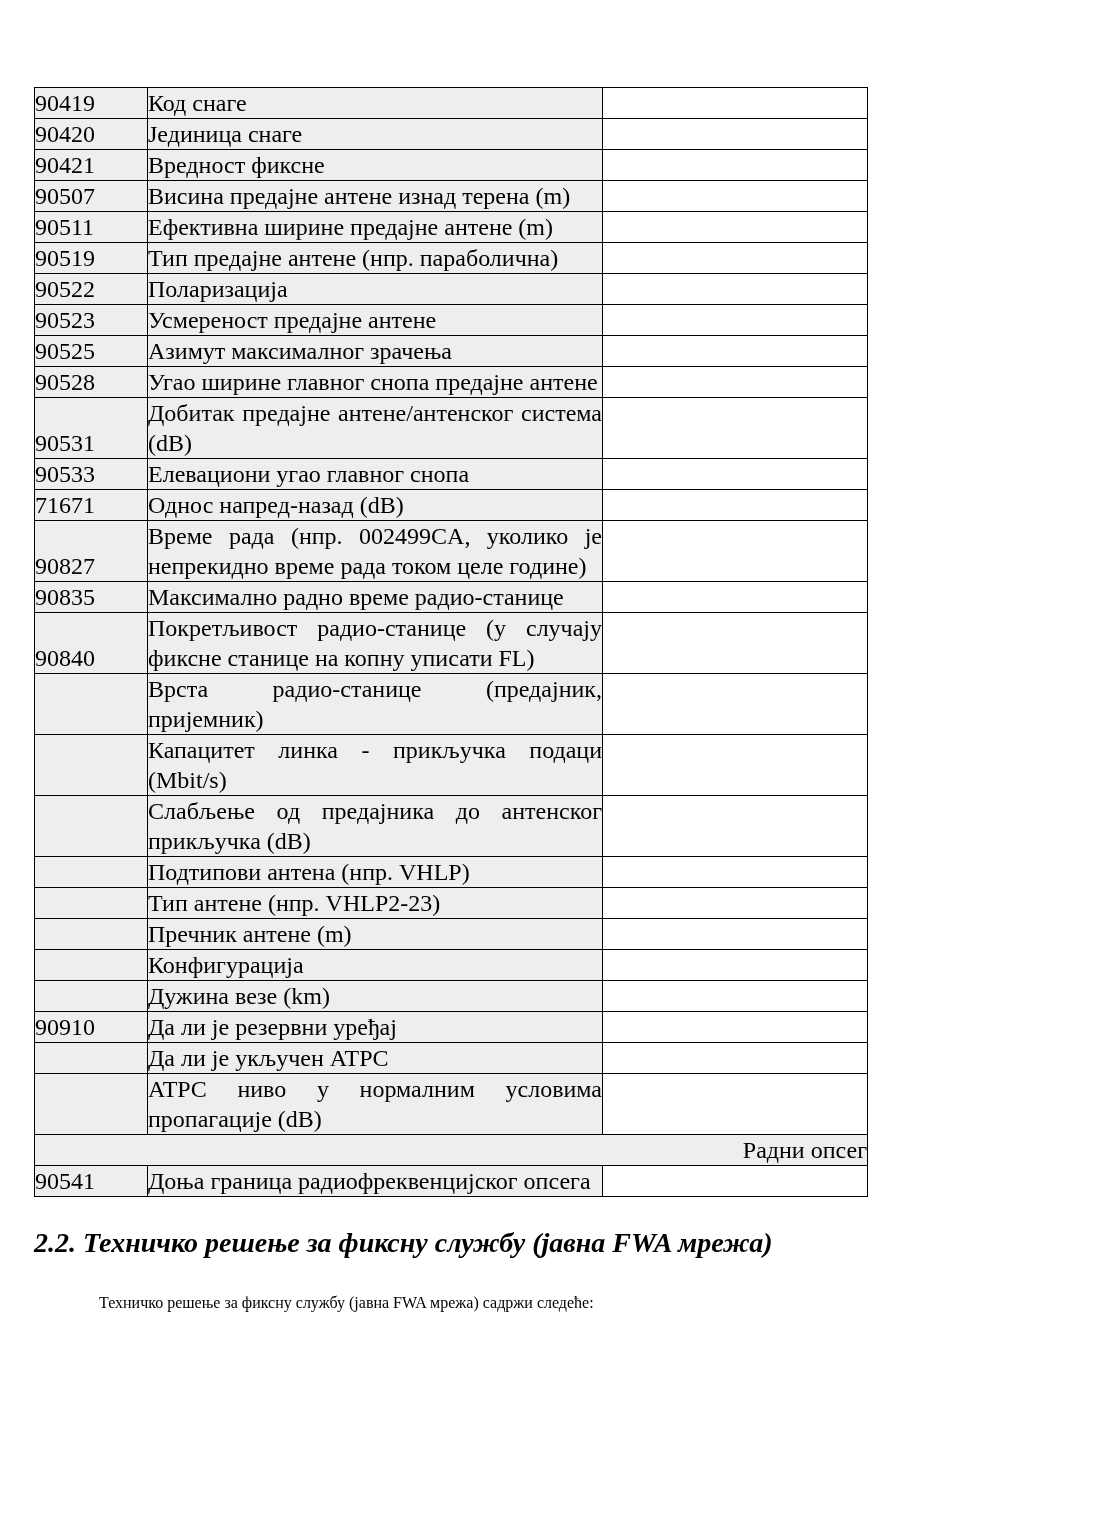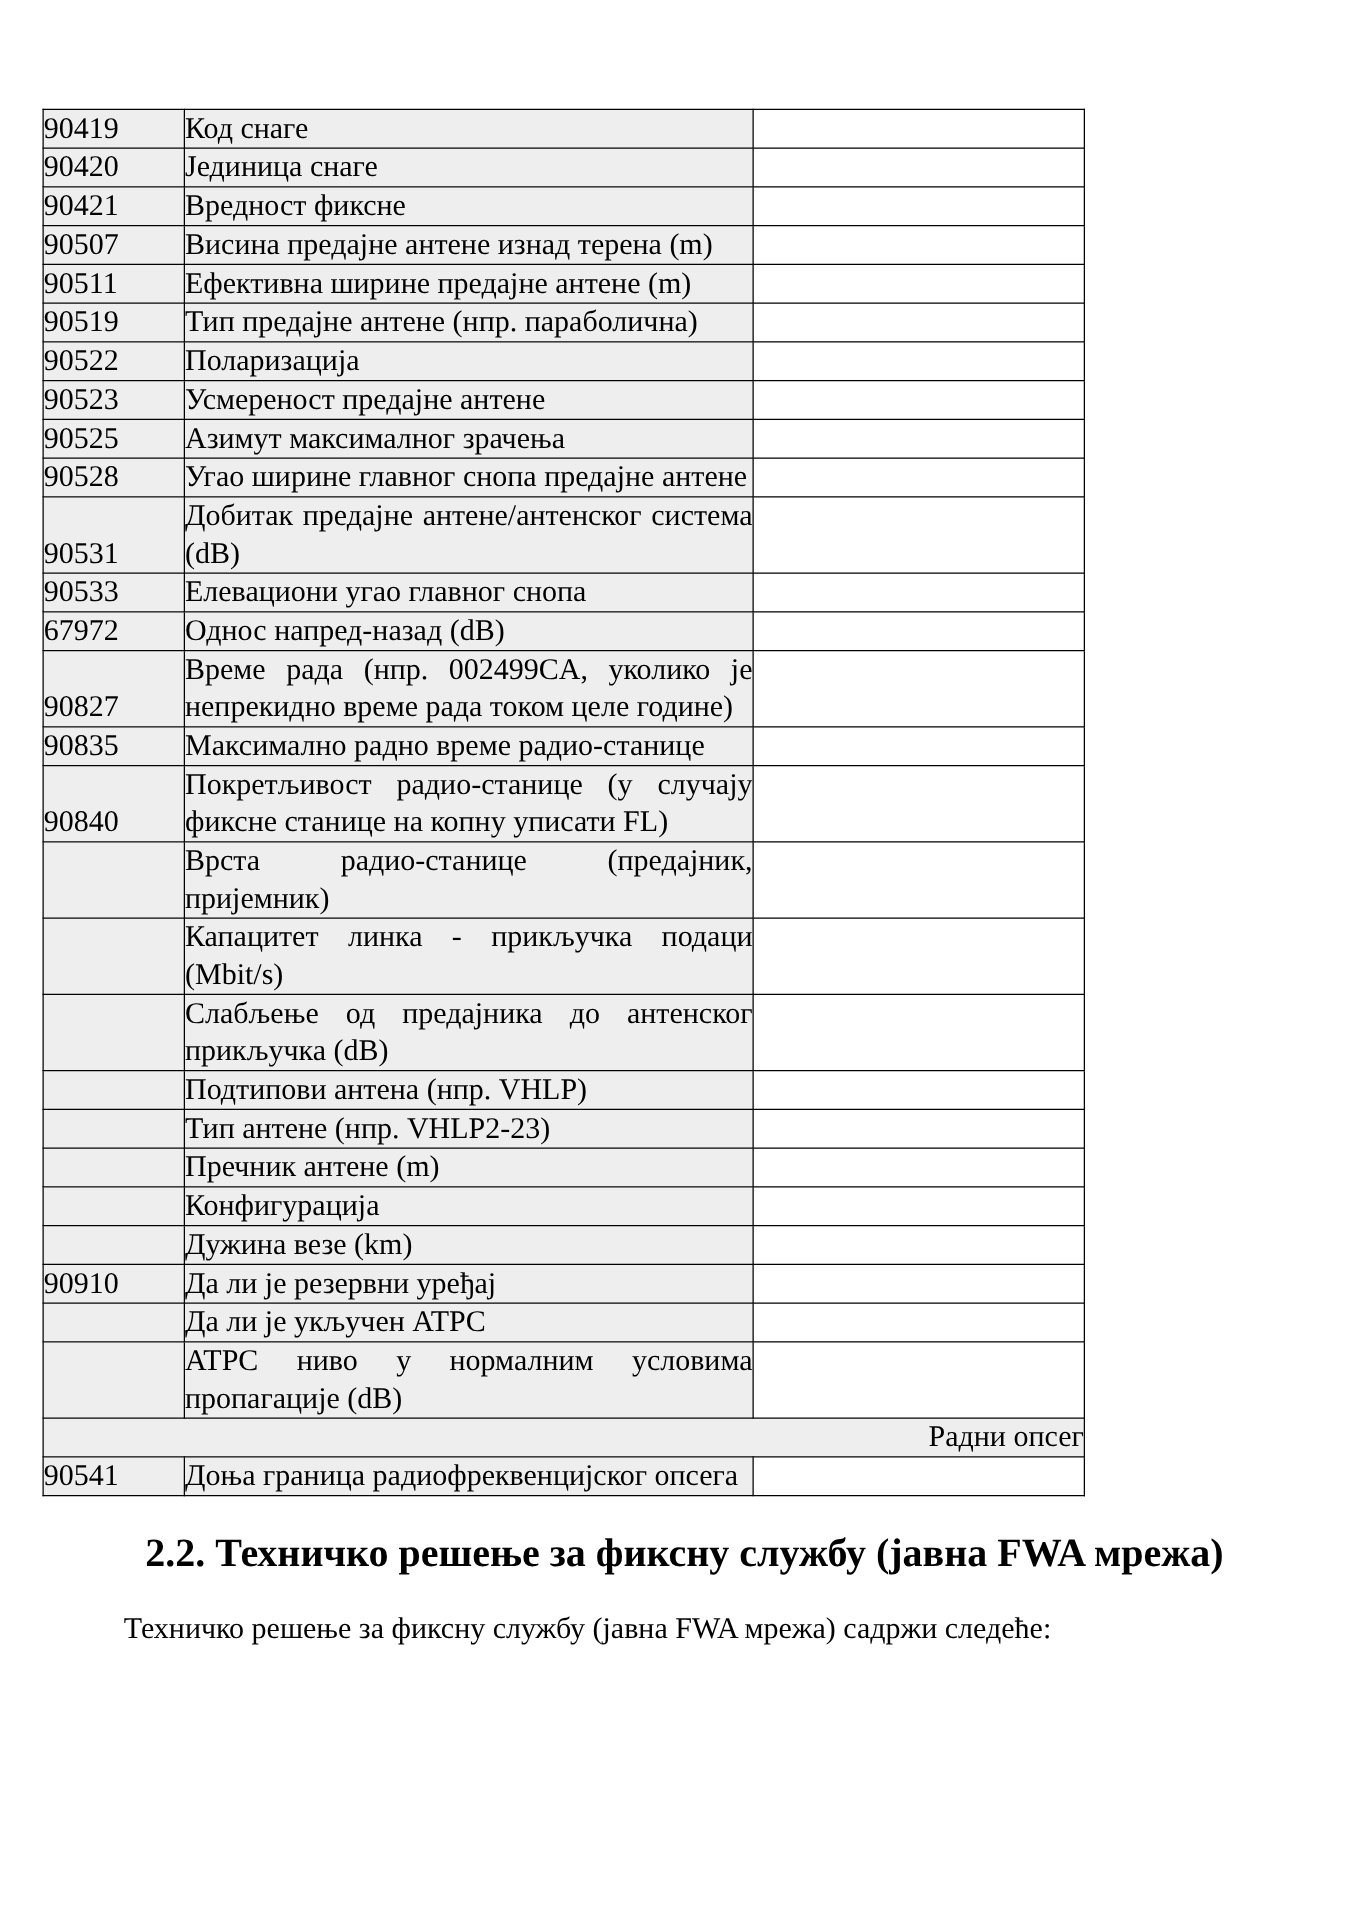--- a/index.html
+++ b/index.html
@@ -47,29 +47,30 @@
   td.c-value{
     background:var(--cell-fill);
   }
   td.c-section{
     background:var(--row-fill);
     text-align:right;
   }
   h2.heading{
     width:1027px;
     margin:31px 0 0 34px;
-    font-size:32px;
+    font-size:28px;
     line-height:29px;
     font-weight:bold;
-    text-align:center;
+    text-align:left;
+    font-style:italic;
   }
   p.intro{
     width:1010px;
     margin:31px 0 0 34px;
-    font-size:24px;
+    font-size:16px;
     line-height:30px;
     text-indent:65px;
   }
 </style>
 </head>
 <body>
 
 <main class="page">
 
   <table class="data-table">
@@ -133,21 +134,21 @@
           <td class="c-code">90531</td>
           <td class="c-label">Добитак предајне антене/антенског система (dB)</td>
           <td class="c-value"></td>
         </tr>
         <tr>
           <td class="c-code">90533</td>
           <td class="c-label">Елевациони угао главног снопа</td>
           <td class="c-value"></td>
         </tr>
         <tr>
-          <td class="c-code">67972</td>
+          <td class="c-code">71671</td>
           <td class="c-label">Однос напред-назад (dB)</td>
           <td class="c-value"></td>
         </tr>
         <tr>
           <td class="c-code">90827</td>
           <td class="c-label">Време рада (нпр. 002499CA, уколико је непрекидно време рада током целе године)</td>
           <td class="c-value"></td>
         </tr>
         <tr>
           <td class="c-code">90835</td>

